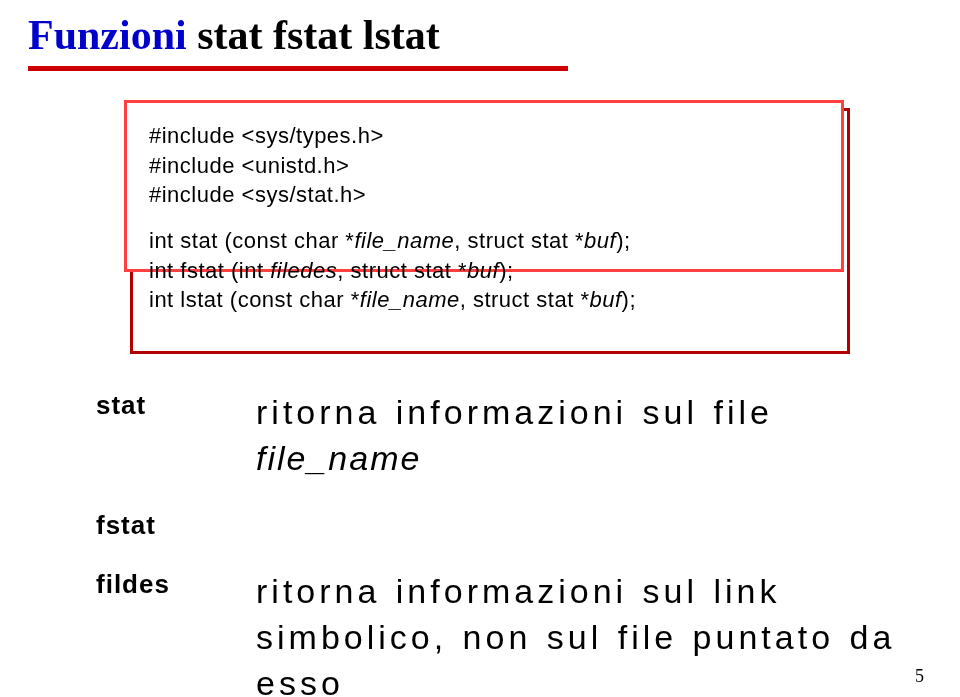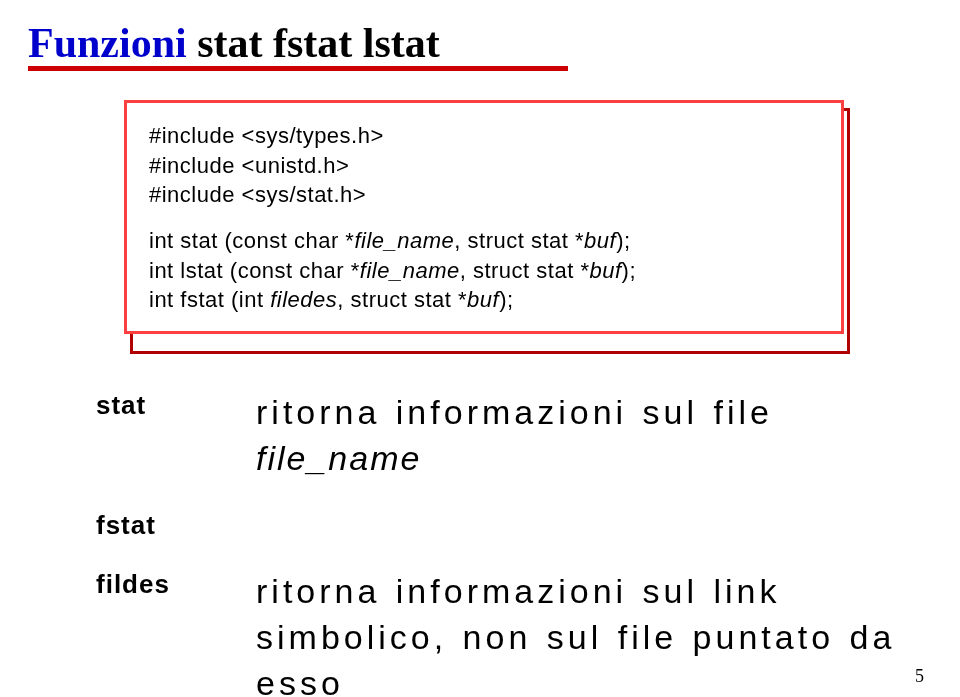--- a/index.html
+++ b/index.html
@@ -16,21 +16,21 @@
     width: 960px;
     height: 697px;
     padding: 12px 28px 0 28px;
   }
   .title {
     font-family: "Times New Roman", Times, serif;
     font-weight: bold;
     font-size: 42px;
     line-height: 1.1;
     color: #0000cc;
-    margin: 8px 0 6px 0;
+    margin: 0 0 6px 0;
   }
   .title .black { color: #000; }
   .rule {
     position: absolute;
     left: 28px;
     top: 66px;
     width: 540px;
     height: 5px;
     background: #cc0000;
   }
@@ -41,21 +41,21 @@
     width: 720px;
     height: 246px;
     background: #fff;
     border: 3px solid #b00000;
   }
   .codebox {
     position: absolute;
     left: 124px;
     top: 100px;
     width: 720px;
-    height: 234px;
+    height: 172px;
     background: #fff;
     border: 3px solid #ff4040;
     padding: 18px 22px;
     font-family: Arial, Helvetica, sans-serif;
     font-size: 22px;
     color: #000;
     line-height: 1.35;
     letter-spacing: 0.5px;
   }
   .codebox .line { white-space: nowrap; }
@@ -123,24 +123,24 @@
   <div class="codebox-shadow"></div>
   <div class="codebox">
     <div class="line">#include &lt;sys/types.h&gt;</div>
     <div class="line">#include &lt;unistd.h&gt;</div>
     <div class="line">#include &lt;sys/stat.h&gt;</div>
     <div class="gap"></div>
     <div class="line">
       <span>int stat (const char *</span><i>file_name</i><span>, struct stat *</span><i>buf</i><span>);</span>
     </div>
     <div class="line">
-      <span>int lstat (const char *</span><i>file_name</i><span>, struct stat *</span><i>buf</i><span>);</span>
+      <span>int fstat (int </span><i>filedes</i><span>, struct stat *</span><i>buf</i><span>);</span>
     </div>
     <div class="line">
-      <span>int fstat (int </span><i>filedes</i><span>, struct stat *</span><i>buf</i><span>);</span>
+      <span>int lstat (const char *</span><i>file_name</i><span>, struct stat *</span><i>buf</i><span>);</span>
     </div>
   </div>
 
   <div class="defs">
     <div class="def-row">
       <div class="def-term">stat</div>
       <div class="def-desc">
         <span>ritorna informazioni sul file </span><i>file_name</i>
       </div>
     </div>

